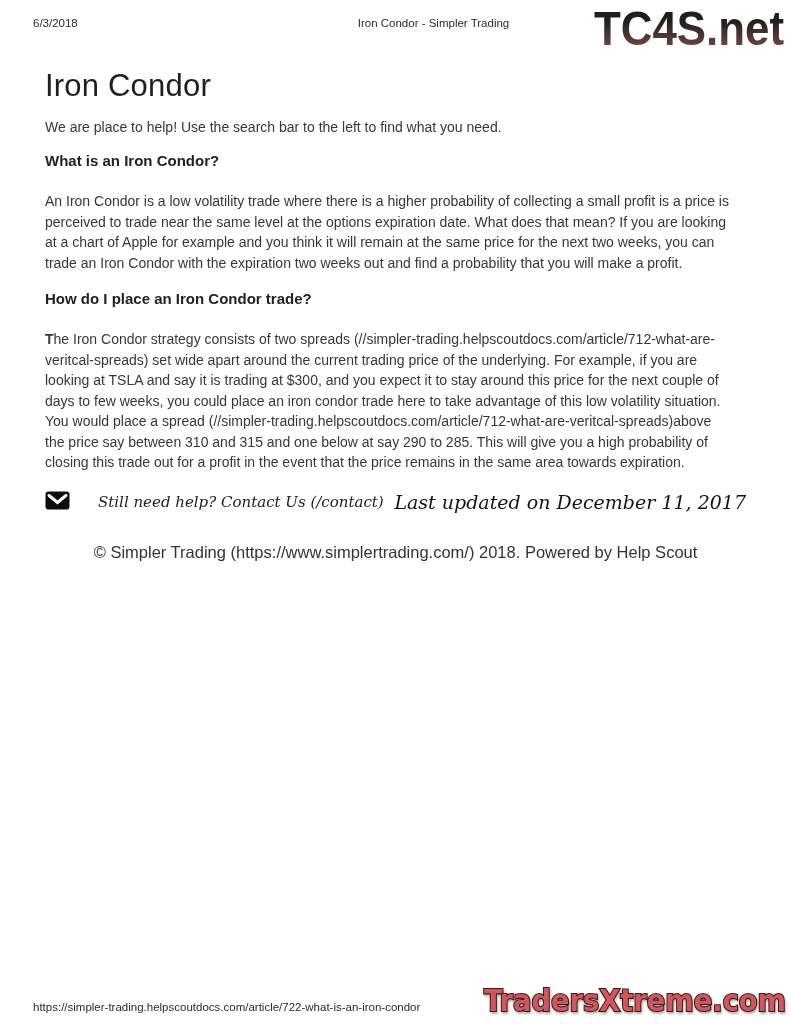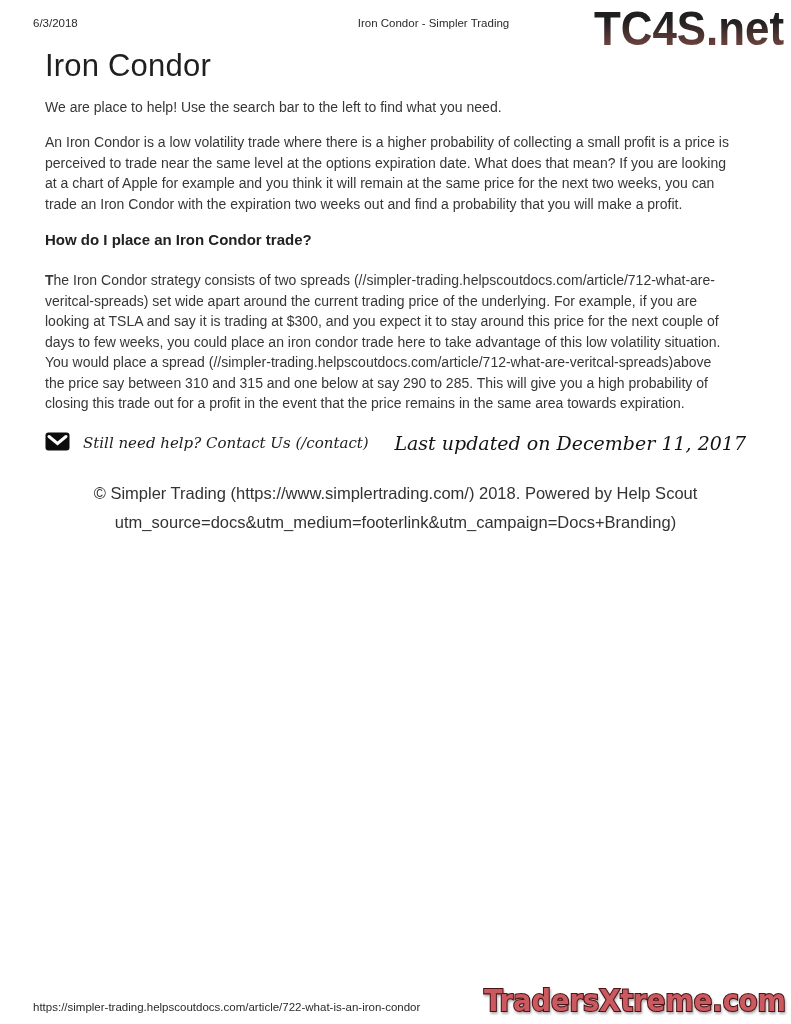--- a/index.html
+++ b/index.html
@@ -21,21 +21,21 @@
     position: absolute; top: 17px; left: 0; right: 0;
     text-align: center; transform: translateX(38px);
     font-size: 11.5px; color: #2b2b2b;
   }
   .tc4s-logo {
     position: absolute; top: 2px; right: 4px;
   }
 
   
   .article {
-    position: absolute; top: 44px; left: 45px; width: 701px;
+    position: absolute; top: 64px; left: 45px; width: 701px;
   }
   .page-title {
     font-size: 31px; font-weight: 400; color: #1f1f1f;
     margin: 4px 0 13px 0; line-height: 36px;
     letter-spacing: 0.2px;
   }
   .intro {
     font-size: 14px; line-height: 21px; color: #373737;
     margin: 0 0 14px 0;
   }
@@ -55,21 +55,21 @@
   .banner-text {
     font-family: "DejaVu Serif", serif;
     font-weight: bold; letter-spacing: 2px;
   }
 
   
   .contact-row {
     display: flex; align-items: center; justify-content: space-between;
     margin-top: 18px;
   }
-  .contact-left { display: flex; align-items: center; gap: 13px; }
+  .contact-left { display: flex; align-items: center; gap: 28px; }
   .contact-label {
     font-family: "DejaVu Serif", serif; font-style: italic;
     font-size: 15px; color: #1d1d1d;
   }
   .last-updated {
     font-family: "DejaVu Serif", serif; font-style: italic;
     font-size: 19px; color: #141414;
   }
 
   
@@ -102,20 +102,21 @@
     </defs>
     <text x="98" y="43" text-anchor="middle" textLength="190" lengthAdjust="spacingAndGlyphs" font-family="Liberation Sans, sans-serif" font-weight="bold" font-size="48" fill="url(#tc4sGrad)">TC4S.net</text>
   </svg>
 </div>
 
 <div class="article">
   <h1 class="page-title">Iron Condor</h1>
 
   <p class="intro">We are place to help! Use the search bar to the left to find what you need.</p>
 
+  <h3 class="sub-heading">What is an Iron Condor?</h3>
   <p class="para">An Iron Condor is a low volatility trade where there is a higher probability of collecting a small profit is a price is perceived to trade near the same level at the options expiration date. What does that mean? If you are looking at a chart of Apple for example and you think it will remain at the same price for the next two weeks, you can trade an Iron Condor with the expiration two weeks out and find a probability that you will make a profit.</p>
 
   <h3 class="sub-heading">How do I place an Iron Condor trade?</h3>
   <p class="para"><b class="lead">T</b><span>he Iron Condor strategy consists of two spreads (//simpler-trading.helpscoutdocs.com/article/712-what-are-veritcal-spreads) set wide apart around the current trading price of the underlying. For example, if you are looking at TSLA and say it is trading at $300, and you expect it to stay around this price for the next couple of days to few weeks, you could place an iron condor trade here to take advantage of this low volatility situation. You would place a spread (//simpler-trading.helpscoutdocs.com/article/712-what-are-veritcal-spreads)above the price say between 310 and 315 and one below at say 290 to 285. This will give you a high probability of closing this trade out for a profit in the event that the price remains in the same area towards expiration.</span></p>
 
 
   <div class="contact-row">
     <div class="contact-left">
       <span>
         <svg width="25" height="19" viewBox="0 0 25 19">
@@ -123,21 +124,20 @@
           <path d="M4 4.5 L12.5 11.5 L21 4.5" fill="none" stroke="#ffffff" stroke-width="3" stroke-linecap="round"></path>
         </svg>
       </span>
       <span class="contact-label">Still need help? Contact Us (/contact)</span>
     </div>
     <div class="last-updated">Last updated on December 11, 2017</div>
   </div>
 
   <div class="footer-copy">
     <div>© Simpler Trading (https://www.simplertrading.com/) 2018. Powered by Help Scout</div>
-    <div>utm_source=docs&amp;utm_medium=footerlink&amp;utm_campaign=Docs+Branding)</div>
   </div>
 </div>
 
 <div class="bottom-url">https://simpler-trading.helpscoutdocs.com/article/722-what-is-an-iron-condor</div>
 
 <div class="traders-logo">
   <svg width="312" height="42" viewBox="0 0 312 42">
     <text x="156" y="31" text-anchor="middle" textLength="302" lengthAdjust="spacingAndGlyphs" font-family="DejaVu Sans, sans-serif" font-weight="bold" font-size="30" fill="#ca5a60" stroke="#4a1316" stroke-width="2.2" paint-order="stroke">TradersXtreme.com</text>
   </svg>
 </div>

